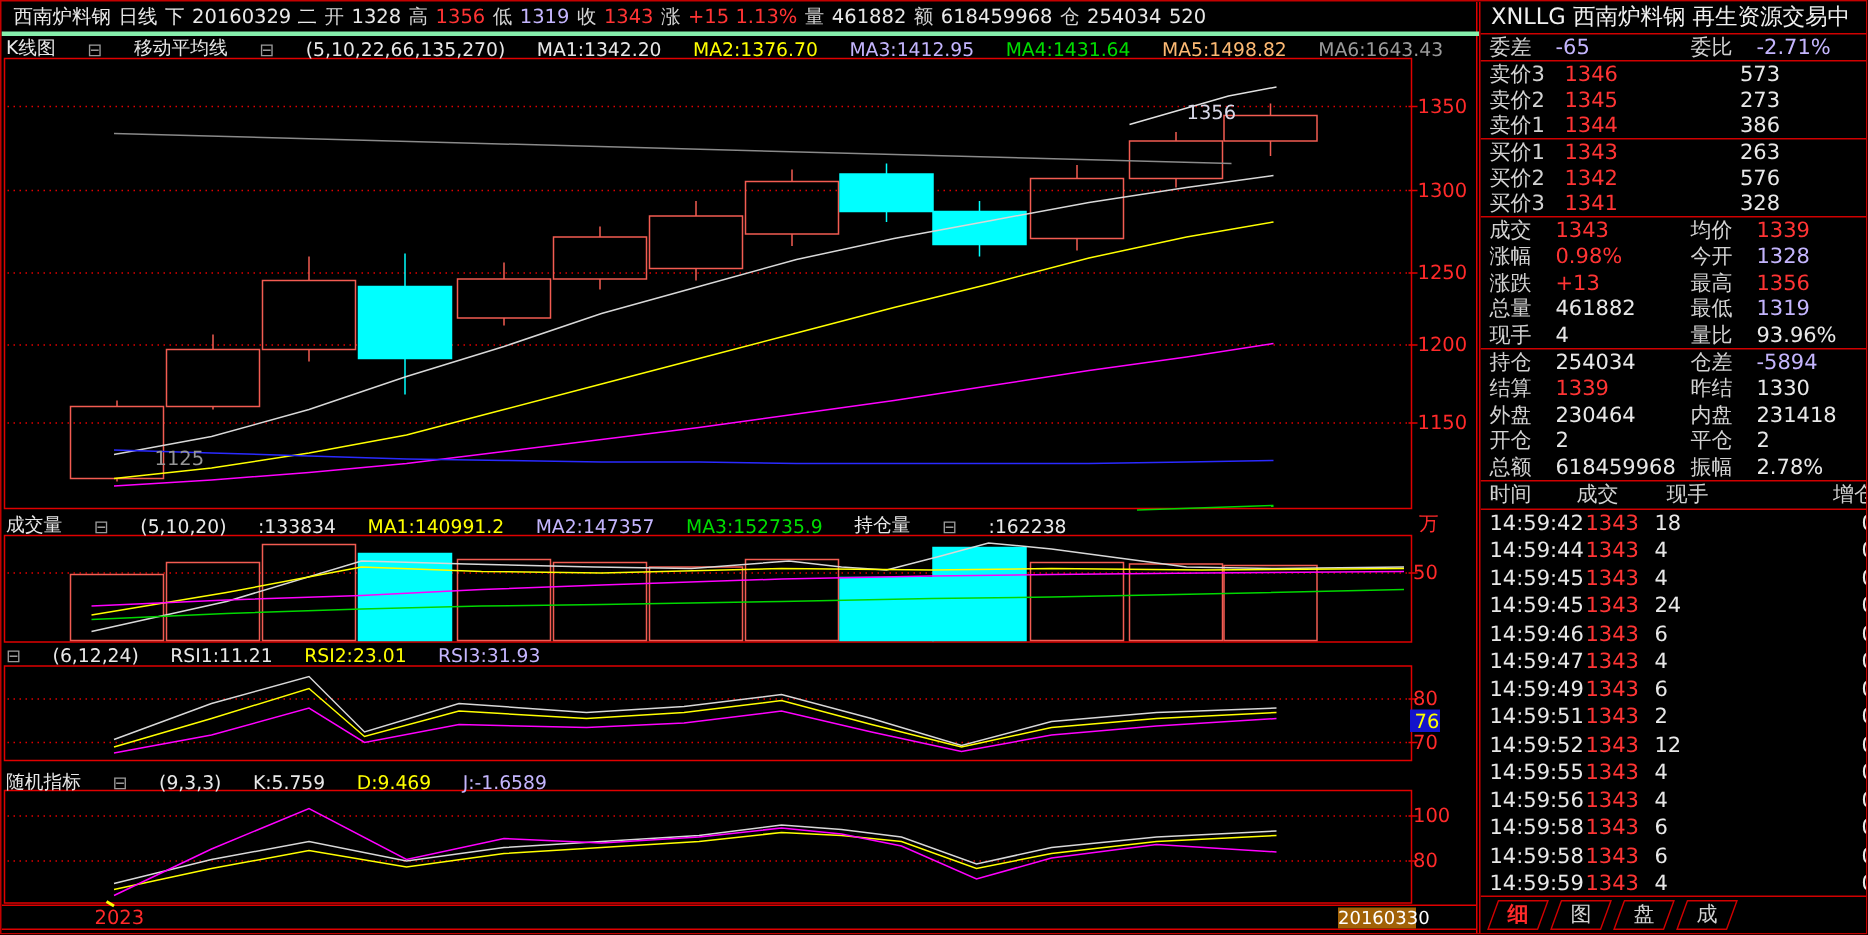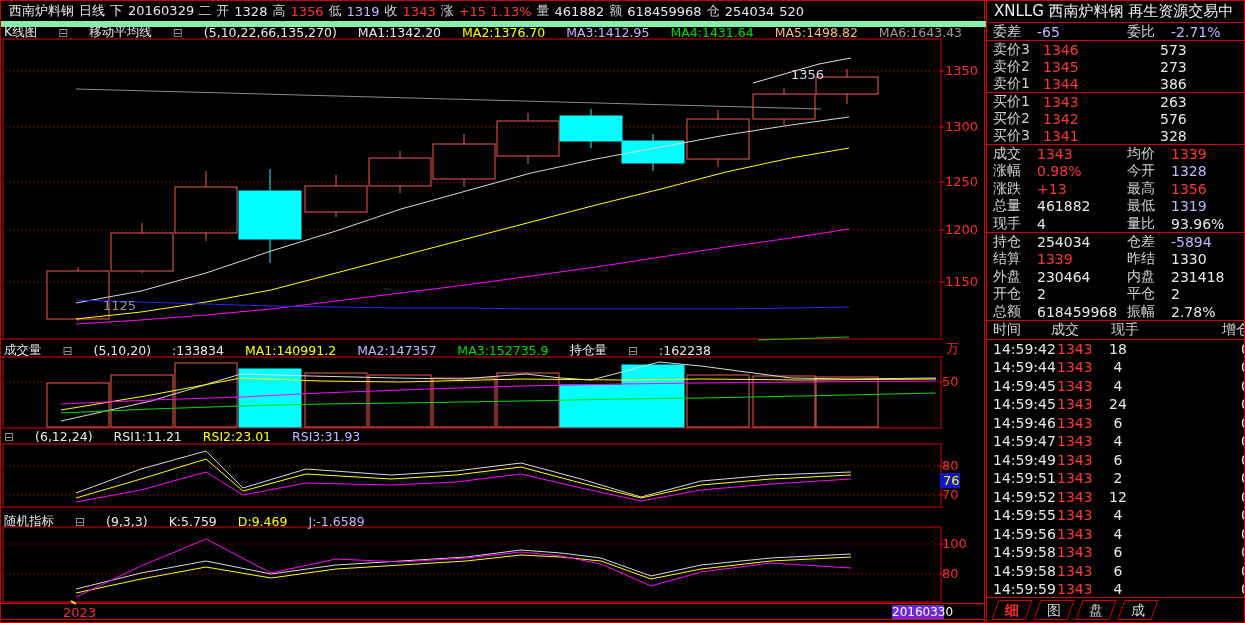--- a/index.html
+++ b/index.html
@@ -5,52 +5,52 @@
   html,body{margin:0;padding:0;background:#000;}
   .app{position:relative;width:1245px;height:623px;background:#000;overflow:hidden;
        font-family:"DejaVu Sans","Liberation Sans",sans-serif;box-sizing:border-box;
        border:1px solid #c40000;}
   
   .c-w{color:#e8e8e8}.c-r{color:#ff3434}.c-cy{color:#c4b5fd}.c-ye{color:#ffff00}
   .c-mg{color:#c4b5fd}.c-gn{color:#00dc00}.c-bl{color:#fdba74}.c-gy{color:#9a9a9a}
   .c-lbl{color:#d2d2d2}
   
   .topbar{position:absolute;left:0;top:0;width:983px;height:20px;display:flex;align-items:center;
-          gap:5px;padding-left:8px;font-size:13px;white-space:nowrap;border-bottom:6px solid #86efac;z-index:4;}
+          gap:5px;padding-left:8px;font-size:13px;white-space:nowrap;border-bottom:3px solid #86efac;z-index:4;}
   
   #chart-svg{position:absolute;left:0;top:0;z-index:1;}
   
   .panel-header{position:absolute;left:3px;display:flex;gap:21px;font-size:12.5px;
                 white-space:nowrap;z-index:3;align-items:center;}
   #hdr-kline{top:23px}
   #hdr-vol{top:341px}
   #hdr-rsi{top:428px}
   #hdr-kdj{top:512px}
   .panel-header .box{font-size:12px}
   
   .year{position:absolute;left:62px;top:604px;color:#ff2a2a;font-size:13px;z-index:3}
-  .datebadge{position:absolute;left:891px;top:604px;width:52px;height:14px;background:#6d28d9;
+  .datebadge{position:absolute;left:891px;top:604px;width:52px;height:14px;background:#a16207;
              color:#ffffff;font-size:12px;line-height:14px;text-align:center;z-index:3}
   
   .quote{position:absolute;left:985px;top:0;width:260px;height:623px;background:#000;
          border-left:1px solid #d00000;font-size:14px;color:#d8d8d8;z-index:5;overflow:hidden;}
   .q-title{height:21px;line-height:21px;padding-left:7px;font-size:15px;color:#f0f0f0;
            border-bottom:1px solid #d00000;white-space:nowrap;overflow:hidden;}
   .q-weicha{display:grid;grid-template-columns:44px 90px 44px 1fr;align-items:center;height:17px;
             padding-left:6px;border-bottom:1px solid #d00000;}
   .book-row{display:grid;grid-template-columns:50px 96px 1fr;align-items:center;height:17px;padding-left:6px;}
   .book-row .qty{padding-left:21px}
   .sect{border-bottom:1px solid #d00000}
   .stat-row{display:grid;grid-template-columns:44px 90px 44px 1fr;align-items:center;height:17.4px;padding-left:6px;}
   .q-tablehead{display:grid;grid-template-columns:58px 60px 78px 1fr;align-items:center;height:18px;
                padding-left:6px;border-bottom:1px solid #d00000;color:#d2d2d2;}
   .q-tablehead .last{text-align:right;margin-right:-3px}
   .q-ticks{height:259px;overflow:hidden}
   .tick-row{display:grid;grid-template-columns:64px 46px 30px 1fr;height:18.5px;line-height:18.5px;padding-left:6px;}
-  .tick-row .qty{text-align:center}
+  .tick-row .qty{text-align:left}
   .tick-row .zc{text-align:right;margin-right:-3px}
   .q-tabs{position:absolute;left:0;right:0;top:596px;height:26px;border-top:1px solid #d00000;
           display:flex;gap:8px;padding:2px 0 0 8px;}
   .tab{border:1px solid #d00000;transform:skewX(-20deg);padding:0 9px;height:18px;line-height:18px;
        font-size:14px;color:#d2d2d2;cursor:pointer;background:#000;}
   .tab>span{display:inline-block;transform:skewX(20deg)}
   .tab.active>span{color:#ff2a2a;font-weight:bold}
 </style>
 </head>
 <body>

